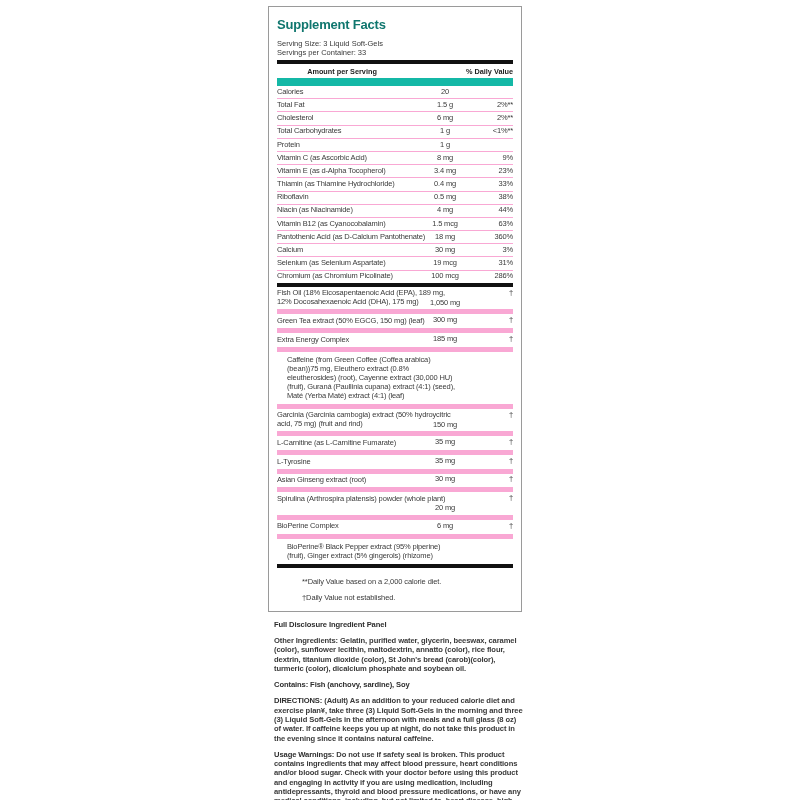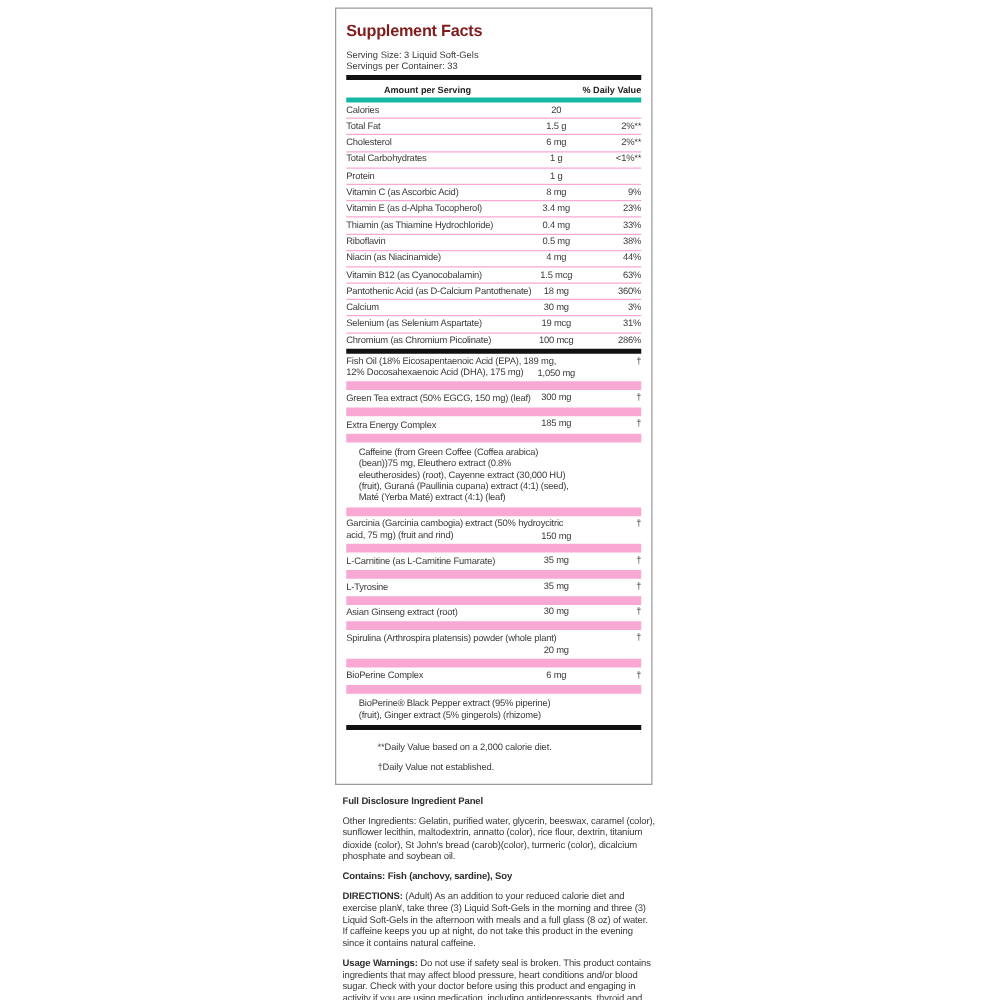--- a/index.html
+++ b/index.html
@@ -4,55 +4,55 @@
 <style>
   html,body{margin:0;padding:0;background:#ffffff;}
   body{width:800px;height:800px;overflow:hidden;position:relative;
        font-family:"Liberation Sans","DejaVu Sans",sans-serif;color:#3a3a3a;}
 
   .content-col{position:absolute;left:268px;top:6px;width:256px;}
 
   
   .sf-panel{box-sizing:border-box;width:254px;border:1px solid #9a9a9a;
             padding:5px 8px 6px;background:#fff;}
-  .sf-title{margin:5px 0 0;font-size:13px;font-weight:bold;color:#7f1d1d;
+  .sf-title{margin:5px 0 0;font-size:13px;font-weight:bold;color:#0f766e;
             letter-spacing:-0.2px;}
   .serving-block{margin-top:7px;font-size:7.5px;line-height:9px;}
   .bar{height:4px;background:#111;margin-top:3px;}
   .bar.mid{margin-top:0;}
   .hdr{display:flex;align-items:baseline;font-size:7.3px;font-weight:bold;
-       color:#222;padding:2.5px 0;border-bottom:4px solid #14b8a6;}
+       color:#222;padding:2.5px 0;border-bottom:8px solid #14b8a6;}
   .hdr .h-amt{flex:1;text-align:center;padding-right:36px;}
   .hdr .h-dv{width:70px;text-align:right;}
 
   .row{position:relative;padding:1.8px 0;font-size:7.5px;line-height:8.6px;
        letter-spacing:-0.15px;min-height:8.6px;}
   .row .nm{display:block;white-space:nowrap;}
   .row.two .nm{white-space:normal;min-height:17.2px;}
   .row .amt{position:absolute;top:1.8px;left:135px;width:66px;text-align:center;}
   .row .amt.bottom{top:auto;bottom:1.8px;}
   .row .dv{position:absolute;top:1.8px;right:0;width:44px;text-align:right;}
 
   .nutrients .row + .row{border-top:1px solid #f9a8d4;}
 
-  .botanicals > *{border-bottom:7px solid #f9a8d4;}
+  .botanicals > *{border-bottom:5px solid #f9a8d4;}
   .botanicals > *:last-child{border-bottom:none;}
   .row.b{padding:2.6px 0;}
   .detail-block{margin:0;padding:3px 0 4px 10px;font-size:7.5px;
                 line-height:9px;letter-spacing:-0.15px;}
   .detail-block .inner{display:block;width:172px;}
 
   .fn{font-size:7.5px;letter-spacing:-0.1px;margin-top:9px;margin-left:25px;}
   .fn + .fn{margin-top:7px;}
   .fn-wrap{padding-bottom:3px;}
 
   
   .details{margin:8px 0 0 6px;width:250px;font-size:7.6px;line-height:9.3px;
            letter-spacing:-0.1px;}
-  .details p{margin:0 0 7px;}
+  .details p{margin:0 0 7px;font-weight:bold;}
   .details .hd{font-weight:bold;color:#2e2e2e;}
   b{color:#2e2e2e;}
 </style>
 </head>
 <body>
 
 <div class="content-col">
 
   <section class="sf-panel">
     <h1 class="sf-title">Supplement Facts</h1>

